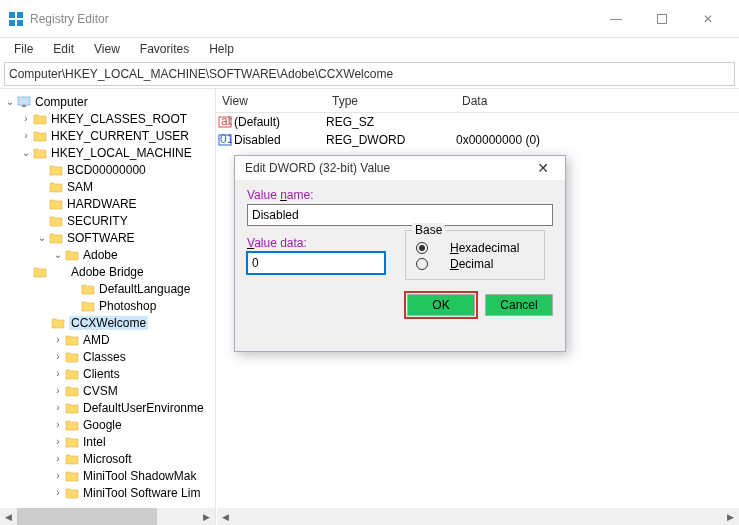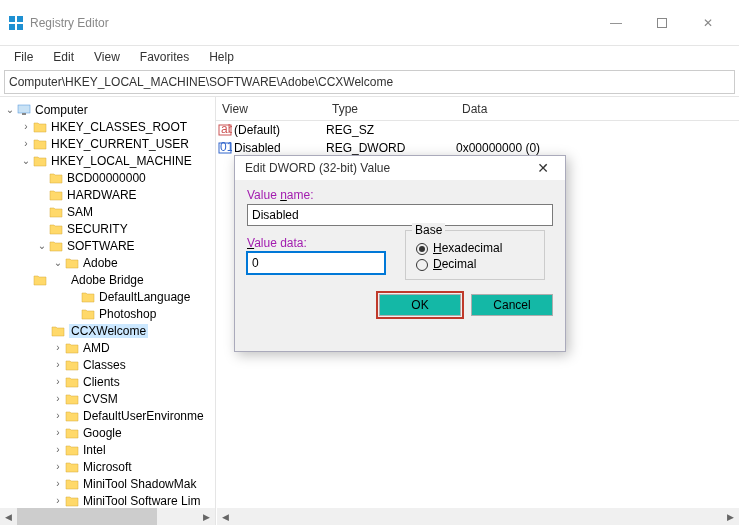--- a/index.html
+++ b/index.html
@@ -1,17 +1,17 @@
 <!DOCTYPE html>
 <html><head>
 <meta charset="utf-8">
 <style>
 * { box-sizing: border-box; margin: 0; padding: 0; font-family: "Segoe UI", Tahoma, sans-serif; font-size: 12px; }
 body { width: 739px; height: 525px; background: #fff; overflow: hidden; position: relative; }
-.titlebar { height: 46px; display: flex; align-items: center; padding: 0 8px; border-bottom: 1px solid #e5e5e5; }
+.titlebar { height: 38px; display: flex; align-items: center; padding: 0 8px; border-bottom: 1px solid #e5e5e5; }
 .titlebar .app-icon { width: 16px; height: 16px; margin-right: 6px; display: flex; align-items: center; justify-content: center; }
 .titlebar .title { flex: 1; color: #888; }
 .titlebar .win-controls { display: flex; gap: 0; }
 .titlebar .win-controls div { width: 46px; height: 30px; display: flex; align-items: center; justify-content: center; color: #888; }
 .menubar { height: 22px; display: flex; align-items: center; padding: 0 4px; gap: 0; }
 .menubar .menu-item { padding: 2px 10px; color: #333; }
 .addressbar { height: 24px; border: 1px solid #ccc; margin: 2px 4px; display: flex; align-items: center; padding: 0 4px; }
 .addressbar span { color: #333; }
 .main { display: flex; height: 430px; border-top: 1px solid #e5e5e5; }
 .tree-pane { width: 216px; border-right: 1px solid #e5e5e5; overflow: hidden; padding-top: 4px; }
@@ -44,25 +44,25 @@
 .dlg-title .close-x { width: 24px; text-align: center; font-size: 14px; color: #333; }
 .dlg-body { padding: 8px 12px 10px 12px; }
 .dlg-body .lbl { color: #a21caf; margin-bottom: 2px; }
 .dlg-body .underline { text-decoration: underline; text-decoration-color: #000; }
 .dlg-body input[type=text] { width: 306px; height: 22px; border: 1px solid #7a7a7a; padding: 0 4px; background: #fff; }
 .dlg-row2 { display: flex; margin-top: 10px; gap: 20px; }
 .dlg-row2 .left { }
 .dlg-row2 .left input { width: 138px; border: 1px solid #0078d7; outline: 1px solid #0078d7; }
 .fieldset { position: relative; border: 1px solid #ccc; padding: 8px 10px 6px 10px; width: 140px; margin-top: -6px; }
 .fieldset .legend { position: absolute; top: -8px; left: 6px; background: #f0f0f0; padding: 0 3px; }
-.radio-row { display: flex; align-items: flex-end; gap: 5px; margin: 2px 0; }
+.radio-row { display: flex; align-items: center; gap: 22px; margin: 2px 0; }
 .radio-row .radio { width: 12px; height: 12px; border: 1px solid #333; border-radius: 50%; display: flex; align-items: center; justify-content: center; }
 .radio-row .radio.checked::after { content: ""; width: 6px; height: 6px; background: #333; border-radius: 50%; }
 .dlg-buttons { display: flex; justify-content: flex-end; gap: 10px; margin-top: 14px; }
-.dlg-buttons button { width: 82px; height: 22px; border: 1px solid #adadad; background: #14b8a6; text-align: center; }
+.dlg-buttons button { width: 68px; height: 22px; border: 1px solid #adadad; background: #22c55e; text-align: center; }
 .dlg-buttons button.ok { outline: 2px solid #c0392b; outline-offset: 1px; }
 </style>
 </head>
 <body>
 
 <div class="titlebar">
   <span class="app-icon">
     <svg width="16" height="16" viewBox="0 0 16 16">
         <rect x="1" y="1" width="6" height="6" fill="#1e90d2"></rect>
         <rect x="9" y="1" width="6" height="6" fill="#1e90d2"></rect>
@@ -142,30 +142,30 @@
         </span>
         <span class="label">BCD00000000</span>
       </div>
       <div class="tree-row" style="padding-left: 36px;">
         <span class="expander"></span>
         <span class="folder-ico">
           <svg width="14" height="12" viewBox="0 0 14 12">
             <path class="folder-svg" d="M1 2h4l1 1h7v8H1z"></path>
           </svg>
         </span>
+        <span class="label">SAM</span>
+      </div>
+      <div class="tree-row" style="padding-left: 36px;">
+        <span class="expander"></span>
+        <span class="folder-ico">
+          <svg width="14" height="12" viewBox="0 0 14 12">
+            <path class="folder-svg" d="M1 2h4l1 1h7v8H1z"></path>
+          </svg>
+        </span>
         <span class="label">HARDWARE</span>
-      </div>
-      <div class="tree-row" style="padding-left: 36px;">
-        <span class="expander"></span>
-        <span class="folder-ico">
-          <svg width="14" height="12" viewBox="0 0 14 12">
-            <path class="folder-svg" d="M1 2h4l1 1h7v8H1z"></path>
-          </svg>
-        </span>
-        <span class="label">SAM</span>
       </div>
       <div class="tree-row" style="padding-left: 36px;">
         <span class="expander"></span>
         <span class="folder-ico">
           <svg width="14" height="12" viewBox="0 0 14 12">
             <path class="folder-svg" d="M1 2h4l1 1h7v8H1z"></path>
           </svg>
         </span>
         <span class="label">SECURITY</span>
       </div>

